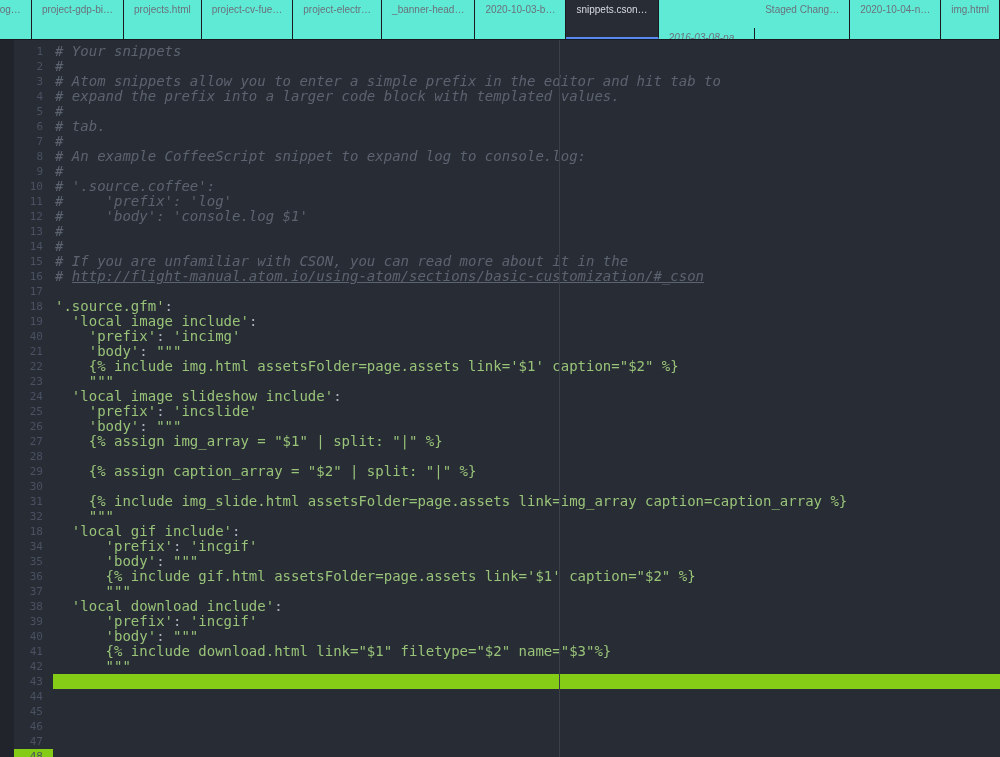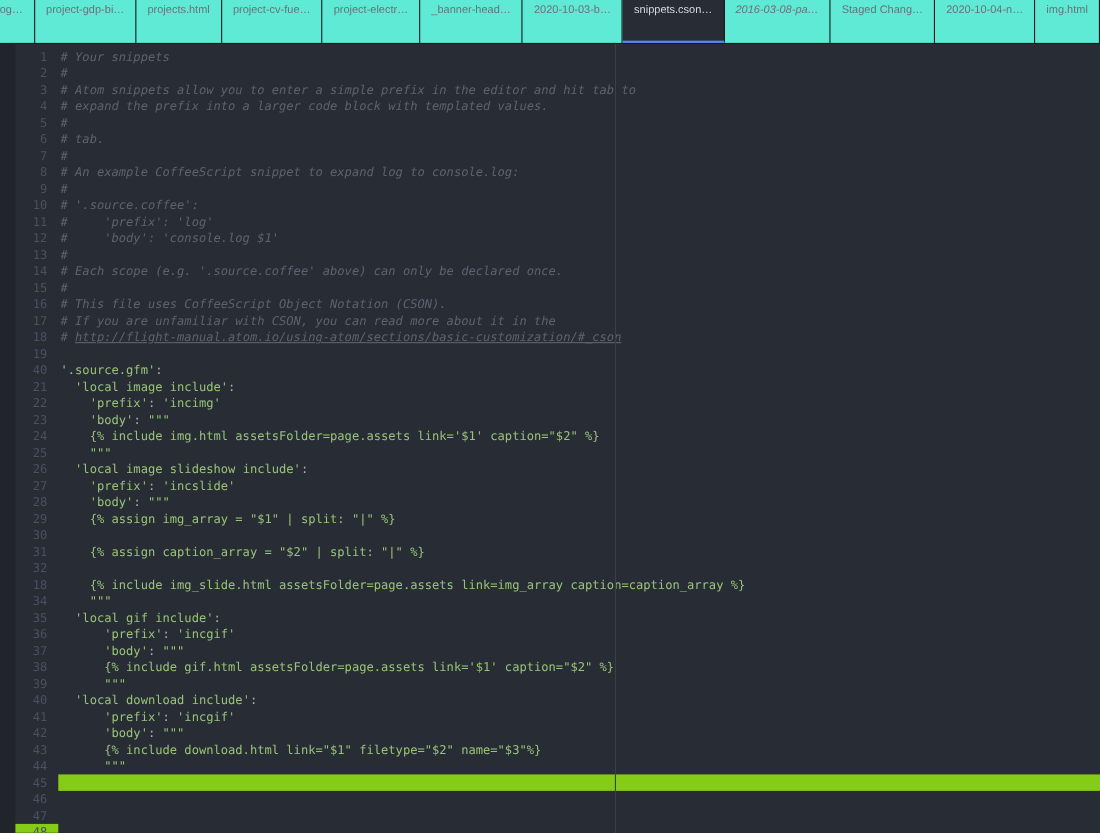--- a/index.html
+++ b/index.html
@@ -31,21 +31,21 @@
   white-space: nowrap;
   overflow: hidden;
   text-overflow: ellipsis;
   flex-shrink: 0;
 }
 .tab.active {
   background: #282c34;
   color: #d7dae0;
   border-bottom: 2px solid #568af2;
 }
-.tab.italic { font-style: italic; }
+.tab.italic { font-style: italic; margin-top: 28px; }
 .editor-area {
   display: flex;
   height: calc(100% - 23px);
   position: relative;
 }
 .gutter {
   width: 53px;
   background: #282c34;
   padding-top: 4px;
   text-align: right;
@@ -60,21 +60,21 @@
   cursor: pointer;
 }
 .code-area {
   flex: 1;
   padding-top: 4px;
   position: relative;
 }
 .code-line {
   height: 15px;
   line-height: 15px;
-  font-size: 11px;
+  font-size: 14px;
   white-space: pre;
   padding-left: 2px;
 }
 .cursor-line {
   background: #84cc16;
 }
 .wrap-guide {
   position: absolute;
   top: 0;
   bottom: 0;
@@ -164,23 +164,21 @@
       <div class="code-line"><span class="c-comment"># expand the prefix into a larger code block with templated values.</span></div>
       <div class="code-line"><span class="c-comment">#</span></div>
       <div class="code-line"><span class="c-comment"># tab.</span></div>
       <div class="code-line"><span class="c-comment">#</span></div>
       <div class="code-line"><span class="c-comment"># An example CoffeeScript snippet to expand log to console.log:</span></div>
       <div class="code-line"><span class="c-comment">#</span></div>
       <div class="code-line"><span class="c-comment"># '.source.coffee':</span></div>
       <div class="code-line"><span class="c-comment">#     'prefix': 'log'</span></div>
       <div class="code-line"><span class="c-comment">#     'body': 'console.log $1'</span></div>
       <div class="code-line"><span class="c-comment">#</span></div>
-      <div class="code-line"><span class="c-comment"># Each scope (e.g. '.source.coffee' above) can only be declared once.</span></div>
-      <div class="code-line"><span class="c-comment">#</span></div>
-      <div class="code-line"><span class="c-comment"># This file uses CoffeeScript Object Notation (CSON).</span></div>
+      <div class="code-line"><span class="c-comment">#</span></div>
       <div class="code-line"><span class="c-comment"># If you are unfamiliar with CSON, you can read more about it in the</span></div>
       <div class="code-line"><span class="c-comment"># </span><span class="c-link">http://flight-manual.atom.io/using-atom/sections/basic-customization/#_cson</span></div>
       <div class="code-line"></div>
       <div class="code-line"><span class="c-string">'.source.gfm'</span><span class="c-punc">:</span></div>
       <div class="code-line"><span>  </span><span class="c-string">'local image include'</span><span class="c-punc">:</span></div>
       <div class="code-line"><span>    </span><span class="c-string">'prefix'</span><span class="c-punc">: </span><span class="c-string">'incimg'</span></div>
       <div class="code-line"><span>    </span><span class="c-string">'body'</span><span class="c-punc">: </span><span class="c-string">"""</span></div>
       <div class="code-line"><span class="c-string">    {% include img.html assetsFolder=page.assets link='$1' caption="$2" %}</span></div>
       <div class="code-line"><span class="c-string">    """</span></div>
       <div class="code-line"><span>  </span><span class="c-string">'local image slideshow include'</span><span class="c-punc">:</span></div>

